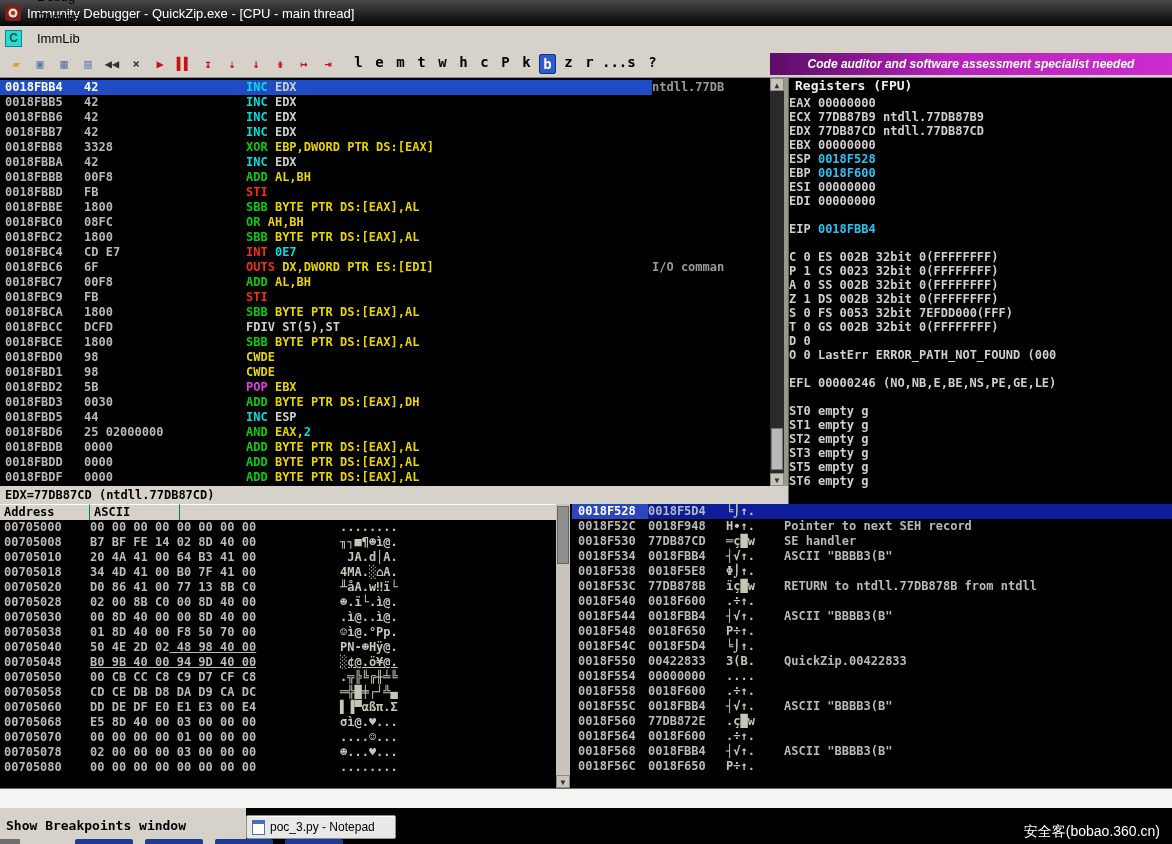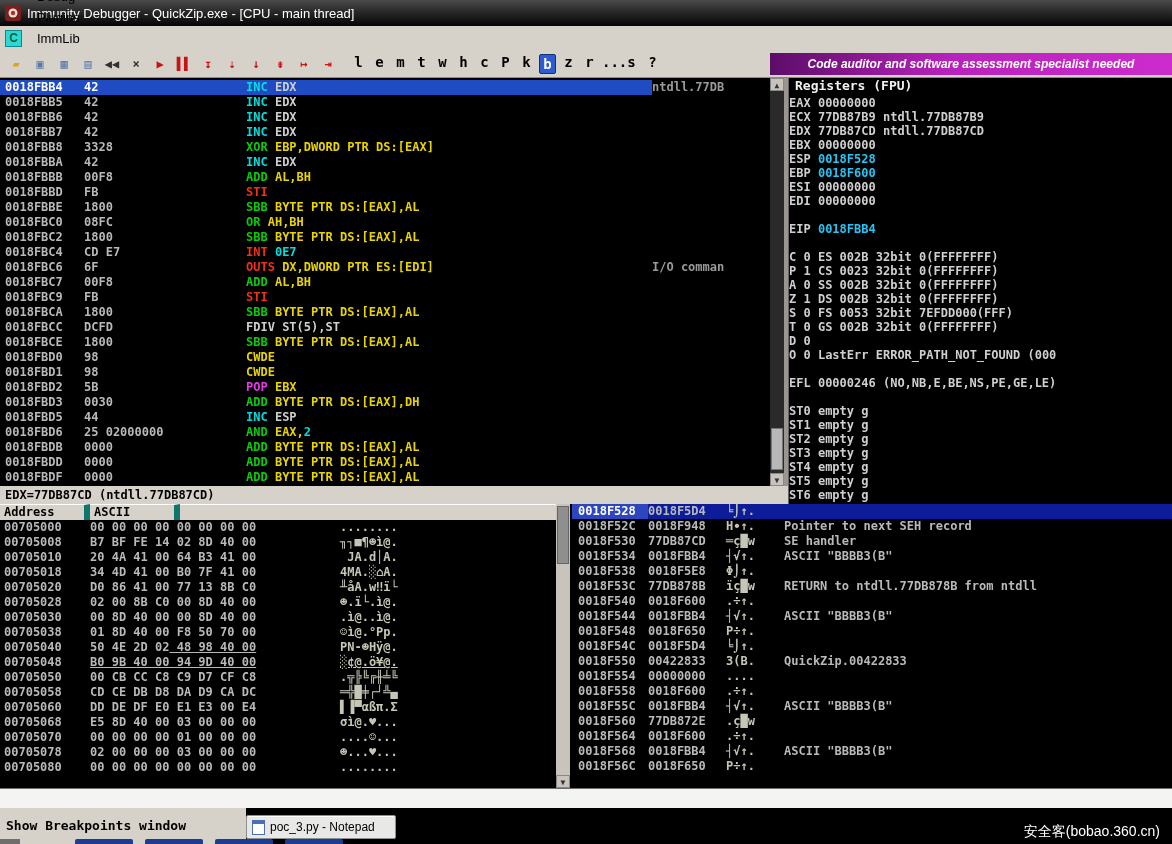--- a/index.html
+++ b/index.html
@@ -61,21 +61,21 @@
     overflow:hidden;border-left:1px solid #666;}
   .reg-title{height:18px;line-height:18px;padding-left:6px;color:#f0f0f0;
     font:bold 13px "DejaVu Sans Mono",monospace;}
   .reg-row{height:14px;line-height:14px;padding-left:0;white-space:pre;
     font:bold 12px "DejaVu Sans Mono",monospace;color:#cfcfcf;overflow:hidden;}
   .reg-val.hl{color:#28c3f2;}
   
   .dump-pane{position:absolute;left:0;top:504px;width:556px;height:284px;background:#000;overflow:hidden;}
   .dump-header{display:flex;height:16px;background:#d6d2ca;}
   .dh{font:bold 12px "DejaVu Sans Mono",monospace;color:#000;line-height:15px;padding-left:4px;
-    border-right:6px solid #0f766e;border-top:1px solid #fff;flex:none;}
+    border-right:1px solid #0f766e;border-top:1px solid #fff;flex:none;}
   .dh0{width:90px}.dh1{width:250px}.dh2{width:90px}.dhf{flex:1;border-right:none;}
   .dump-row{height:15px;line-height:15px;display:flex;white-space:pre;
     font:bold 12px "DejaVu Sans Mono",monospace;}
   .d-addr{width:90px;padding-left:4px;color:#b9b9b9;flex:none;}
   .d-hex{width:250px;color:#b9b9b9;flex:none;}
   .d-ascii{color:#c6c6b6;}
   .u{text-decoration:underline;}
   
   .stack-pane{position:absolute;left:572px;top:504px;width:600px;height:284px;background:#000;overflow:hidden;}
   .stack-row{height:15px;line-height:15px;display:flex;white-space:pre;
@@ -235,21 +235,20 @@
         <div class="reg-row"><span class="reg-label">T 0 </span><span class="reg-val">GS 002B</span><span class="reg-cmt"> 32bit 0(FFFFFFFF)</span></div>
         <div class="reg-row"><span class="reg-label">D 0 </span><span class="reg-val"></span></div>
         <div class="reg-row"><span class="reg-label">O 0 </span><span class="reg-val">LastErr</span><span class="reg-cmt"> ERROR_PATH_NOT_FOUND (000</span></div>
         <div class="reg-row"> </div>
         <div class="reg-row"><span class="reg-label">EFL </span><span class="reg-val">00000246</span><span class="reg-cmt"> (NO,NB,E,BE,NS,PE,GE,LE)</span></div>
         <div class="reg-row"> </div>
         <div class="reg-row"><span class="reg-label">ST0 </span><span class="reg-val">empty g</span></div>
         <div class="reg-row"><span class="reg-label">ST1 </span><span class="reg-val">empty g</span></div>
         <div class="reg-row"><span class="reg-label">ST2 </span><span class="reg-val">empty g</span></div>
         <div class="reg-row"><span class="reg-label">ST3 </span><span class="reg-val">empty g</span></div>
-        <div class="reg-row"><span class="reg-label">ST4 </span><span class="reg-val">empty g</span></div>
         <div class="reg-row"><span class="reg-label">ST5 </span><span class="reg-val">empty g</span></div>
         <div class="reg-row"><span class="reg-label">ST6 </span><span class="reg-val">empty g</span></div>
       </div>
   </div>
 
   <div class="dump-pane">
     <div class="dump-header" id="dump-header">
         <span class="dh dh0">Address</span>
         <span class="dh dh2">ASCII</span>
         <span class="dh dhf"></span>

